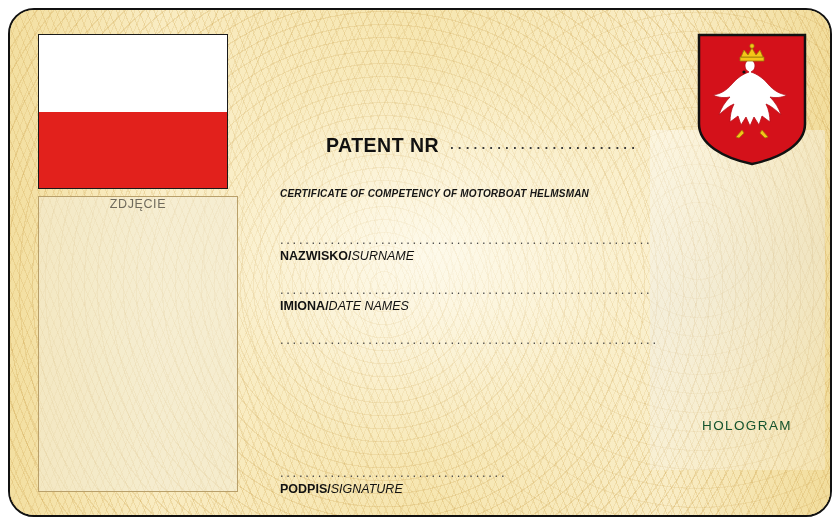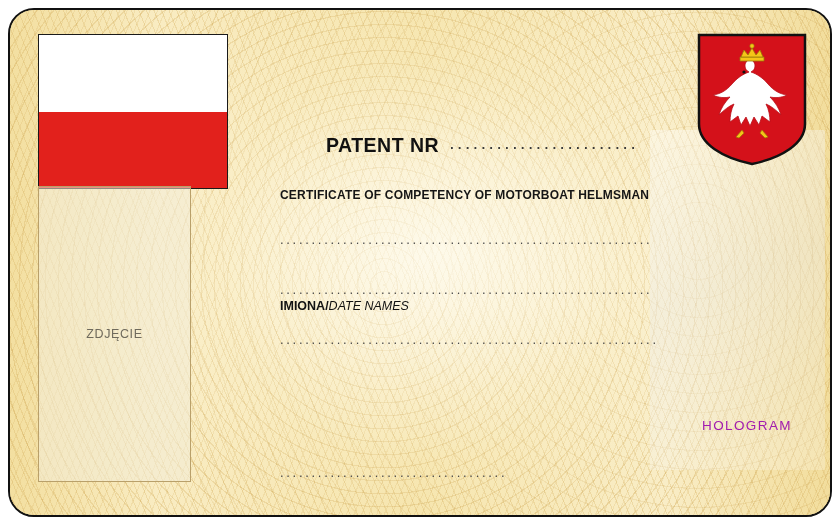--- a/index.html
+++ b/index.html
@@ -80,28 +80,28 @@
     overflow: hidden;
     background: #ffffff;
   }
   .flag-white { height: 50%; background: #ffffff; }
   .flag-red { height: 50%; background: #e2211c; }
 
   
   .photo {
     position: absolute;
     left: 28px;
-    top: 176px;
-    width: 153px;
+    top: 186px;
+    width: 200px;
     height: 296px;
     border: 1px solid #b9a06a;
     box-sizing: border-box;
     background: rgba(243,236,216,0.55);
     display: flex;
-    align-items: center;
+    align-items: flex-start;
     justify-content: center;
   }
   .photo-label {
     font-size: 12.5px;
     letter-spacing: 0.6px;
     color: #6f6a5c;
   }
 
   
   .emblem {
@@ -121,21 +121,21 @@
     height: 340px;
     background: linear-gradient(160deg, rgba(255,255,255,0.38) 0%, rgba(236,236,236,0.40) 45%, rgba(255,255,255,0.22) 100%);
     border-radius: 2px;
   }
   .hologram-label {
     position: absolute;
     left: 692px;
     top: 408px;
     font-size: 13.5px;
     letter-spacing: 1.4px;
-    color: #a21caf;
+    color: #14532d;
   }
 
   
   .title-pl {
     position: absolute;
     left: 270px;
     top: 28px;
     font-family: "Liberation Serif", serif;
     font-weight: bold;
     font-size: 29px;
@@ -180,22 +180,23 @@
     top: 152px;
     font-weight: bold;
     font-size: 19.5px;
     letter-spacing: 0.4px;
     color: #111111;
   }
   .cert-en {
     position: absolute;
     left: 270px;
     top: 178px;
-    font-weight: bold;
-    font-size: 12px;
+    font-style: italic;
+    font-weight: bold;
+    font-size: 10px;
     letter-spacing: 0.2px;
     color: #151515;
   }
 
   .field {
     position: absolute;
     left: 270px;
     width: 370px;
   }
   .field .dots {
@@ -269,27 +270,29 @@
 
   <div class="patent-row">
     <span class="patent-label">PATENT NR</span>
     <span class="patent-dots">........................</span>
   </div>
 
   <div class="cert-en">CERTIFICATE OF COMPETENCY OF MOTORBOAT HELMSMAN</div>
 
   <div class="field" id="field-surname">
     <span class="dots">...........................................................................................</span>
+    <div class="caption"><b>NAZWISKO/</b><i>SURNAME</i></div>
   </div>
 
   <div class="field" id="field-given">
     <span class="dots">...........................................................................................</span>
     <div class="caption"><b>IMIONA/</b><i>DATE NAMES</i></div>
   </div>
 
   <div class="field" id="field-birth">
     <span class="dots">..............................................................................................</span>
   </div>
 
   <div class="field" id="field-signature">
     <span class="dots">......................................................</span>
+    <div class="caption"><b>PODPIS/</b><i>SIGNATURE</i></div>
   </div>
 </div>
 
 </body></html>

